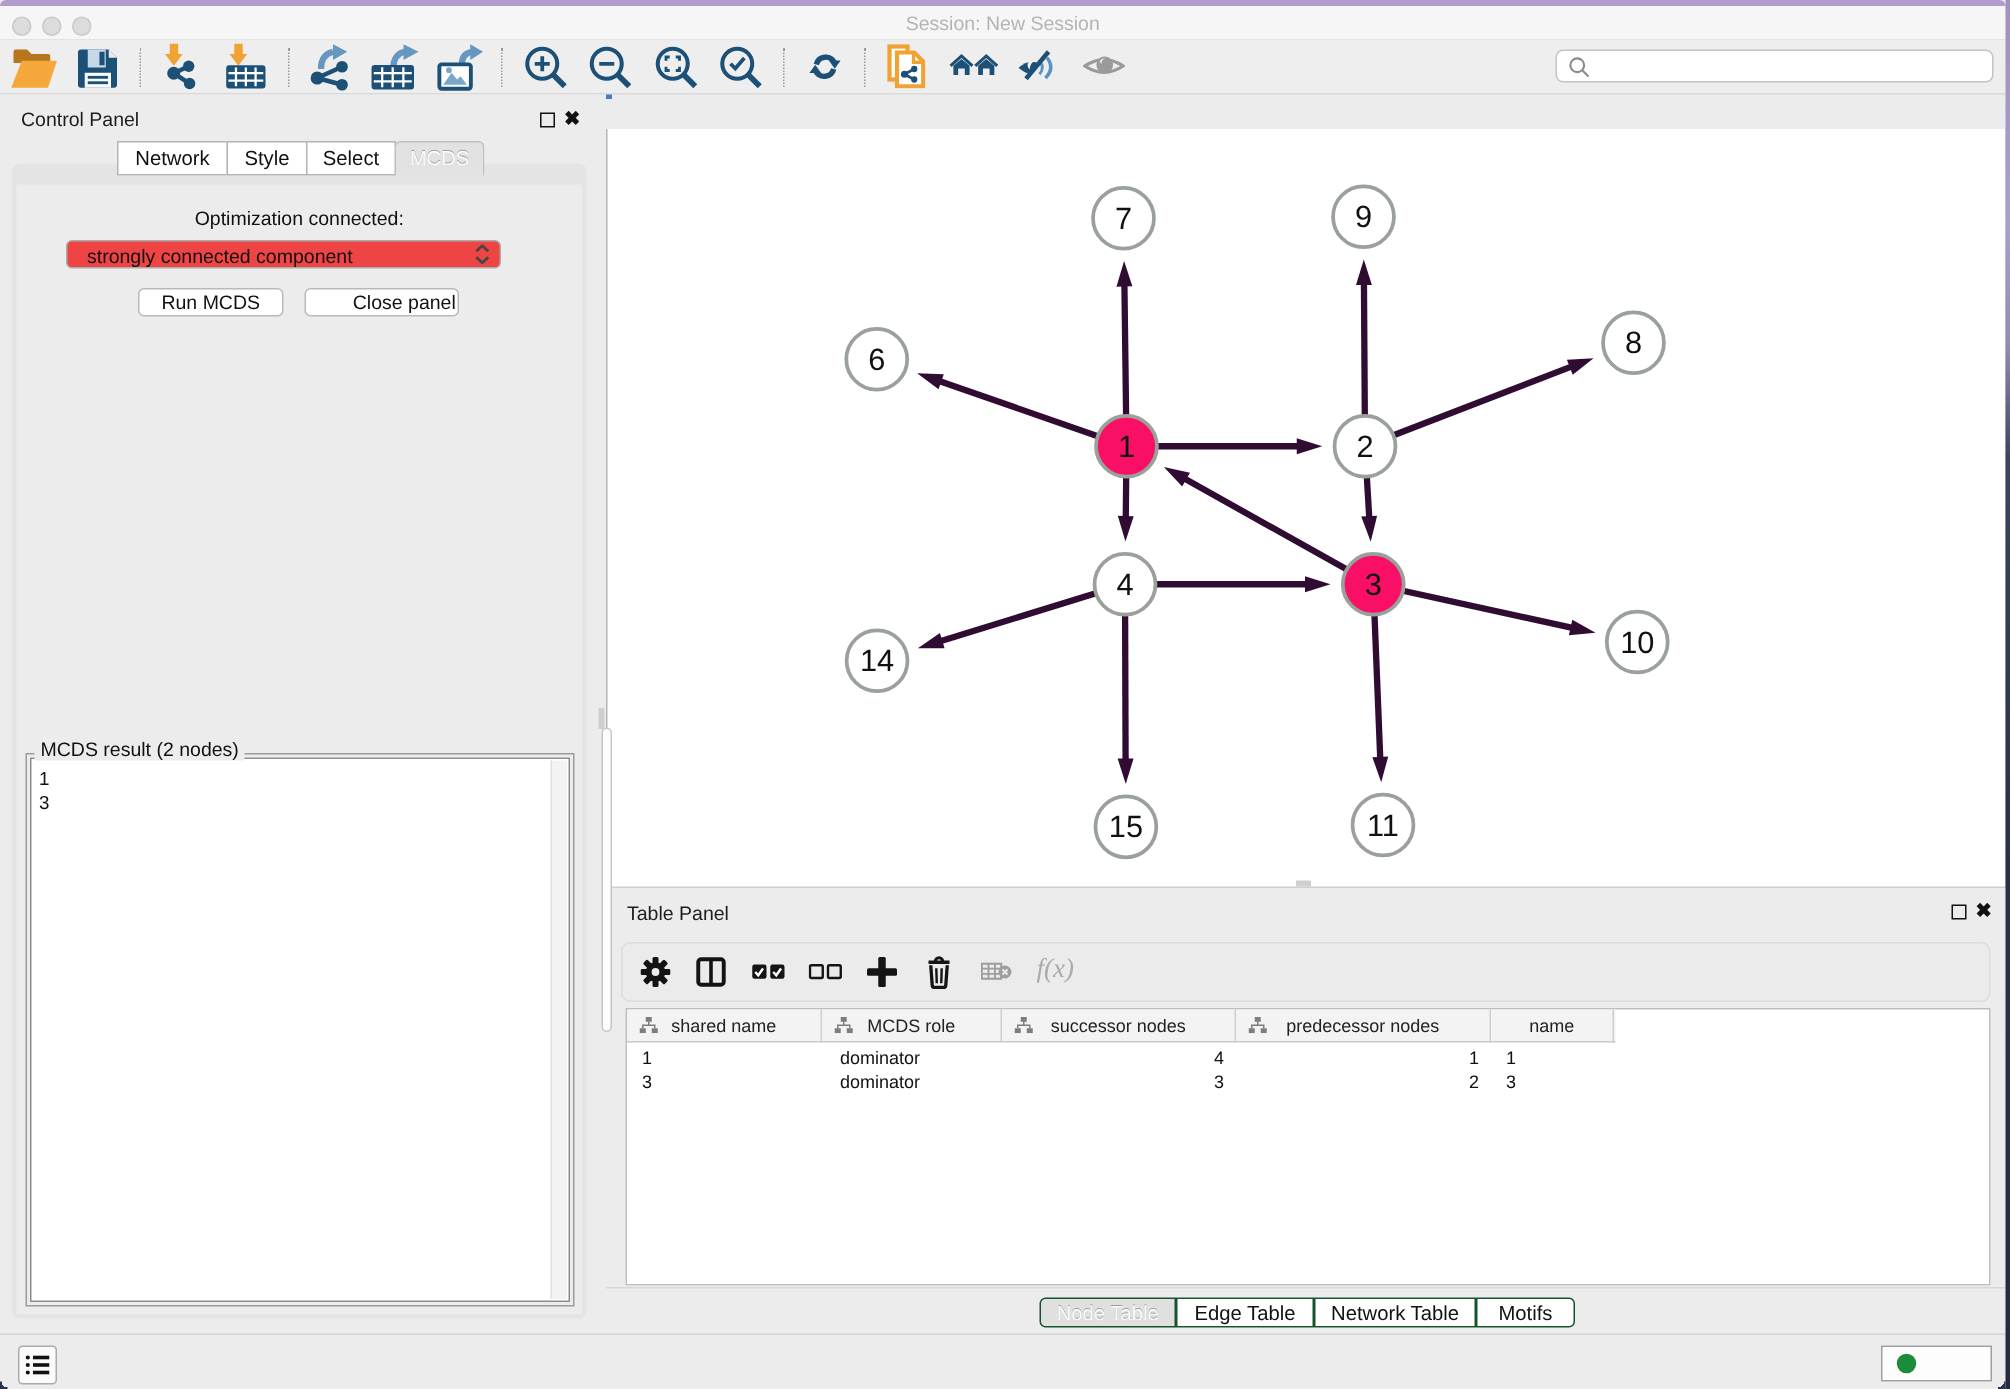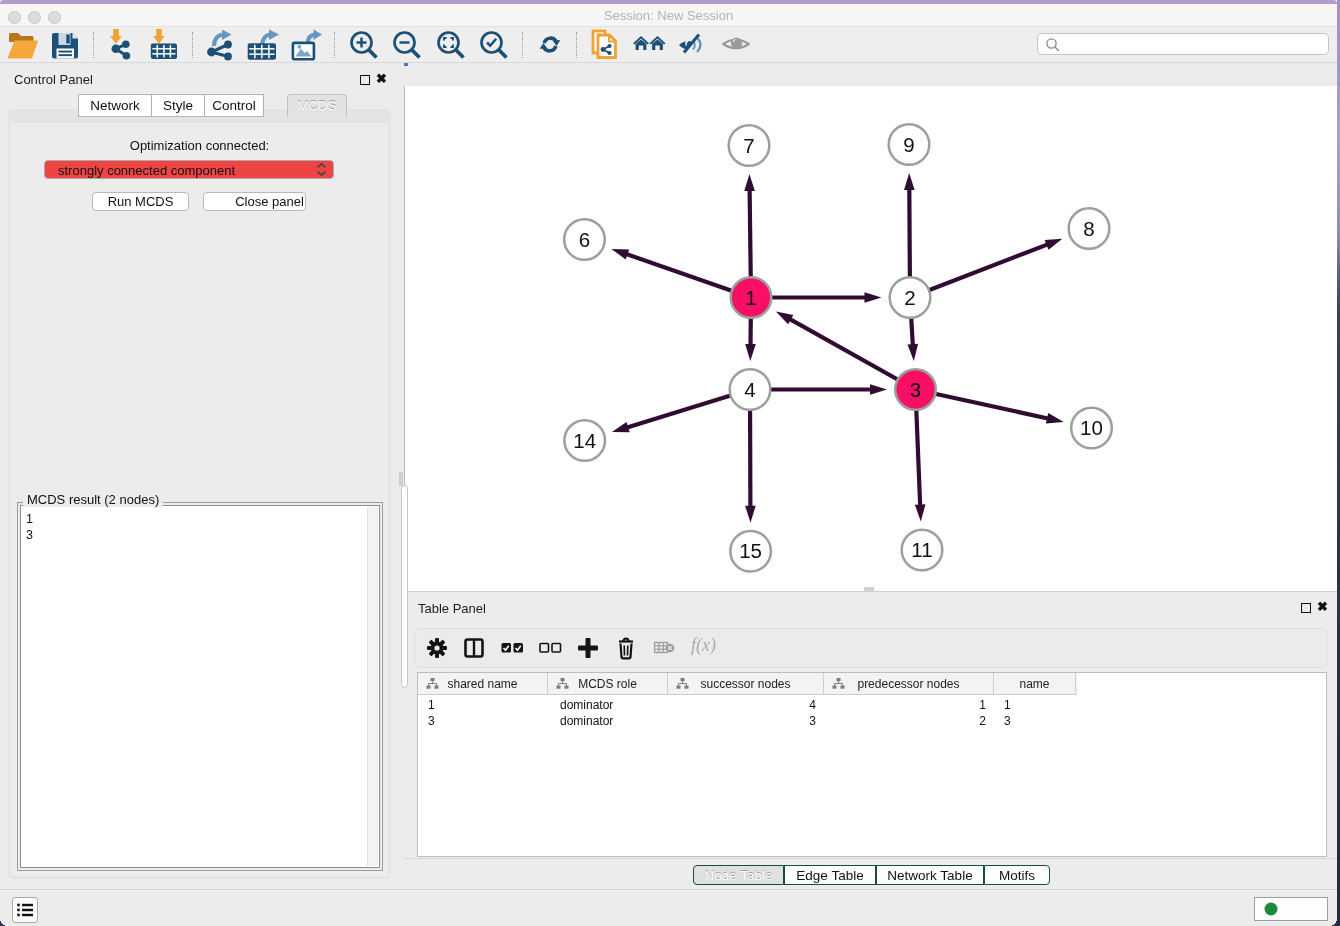--- a/index.html
+++ b/index.html
@@ -23,21 +23,21 @@
 #searchbox { position:absolute; left:1037px; top:6px; width:292px; height:22px; background:#fff;
   border:1px solid #c4c4c4; border-radius:5px; }
 
 #cpanel { left:0; top:63px; width:397px; height:825px; background:#ececec; }
 #cpanel .hdr { position:absolute; left:14px; top:9px; font-size:13px; color:#1d1d1d; }
 .wbtn { position:absolute; width:10px; height:10px; border:1.5px solid #111; background:transparent; }
 .xbtn { position:absolute; font-size:13px; font-weight:bold; color:#111; }
 
 .tab { position:absolute; top:31px; height:23px; z-index:3; background:#fff; border:1px solid #b4b4b4; 
   font-size:13.5px; color:#111; text-align:center; line-height:22px; }
-.tabsel { background:#e2e2e2; color:#fbfbfb; text-shadow:0 -1px 0 #9e9e9e; border-color:#c0c0c0;margin-left:24px; }
+.tabsel { background:#e2e2e2; color:#fbfbfb; text-shadow:0 -1px 0 #9e9e9e; border-color:#c0c0c0; }
 
 #cpinner { position:absolute; left:8px; top:46px; width:383px; height:770px; background:#e4e4e4; border-radius:5px; }
 #cpcontent { position:absolute; left:11px; top:60px; width:377px; height:753px; background:#ececec; }
 .cbtn { position:absolute; height:19px; background:#fff; border:1px solid #b9b9b9; border-radius:4px;
   font-size:13px; color:#111; text-align:center; line-height:17px; }
 
 #sccwin { left:404px; top:66px; width:934px; height:525px; }
 #scctitle { position:absolute; left:0; top:0; width:100%; height:20px;
   background:linear-gradient(#f9f9f9, #e6e6e6 55%, #d7d7d7); border:1px solid #b1b1b1; border-bottom:1px solid #a2a2a2;
   font-size:12px; font-weight:bold; color:#2e2e2e; text-align:center; line-height:19px; }
@@ -221,21 +221,21 @@
     </svg>
   </div>
 </div>
 
 <div class="abs" id="cpanel">
   <div class="hdr">Control Panel</div>
   <div class="wbtn" style="left:360px; top:12px;"></div>
   <div class="xbtn" style="left:376px; top:8px;">✖</div>
   <div class="tab" style="left:78px; width:74px;">Network</div>
   <div class="tab" style="left:151px; width:54px;">Style</div>
-  <div class="tab" style="left:204px; width:60px;">Control</div>
+  <div class="tab" style="left:204px; width:60px;">Select</div>
   <div class="tab tabsel" style="left:263px; width:60px; border-radius:4px 4px 0 0; border-bottom:none;">MCDS</div>
   <div id="cpinner"></div>
   <div id="cpcontent">
     <div style="position:absolute; left:0; top:15px; width:100%; text-align:center; font-size:13px; color:#111;">Optimization connected:</div>
     <div style="position:absolute; left:33px; top:37px; width:290px; height:19px; background:#ef4444; border:1px solid #ababab; border-radius:4px;">
       <span style="position:absolute; left:13px; top:1px; font-size:13px; color:#111; line-height:17px;">strongly connected component</span>
       <svg width="11" height="13" style="position:absolute; right:6px; top:2px;" viewBox="0 0 11 13">
         <path d="M1.5,4.5 L5.5,0.8 L9.5,4.5" fill="none" stroke="#444" stroke-width="1.7"></path>
         <path d="M1.5,8.5 L5.5,12.2 L9.5,8.5" fill="none" stroke="#444" stroke-width="1.7"></path>
       </svg>

